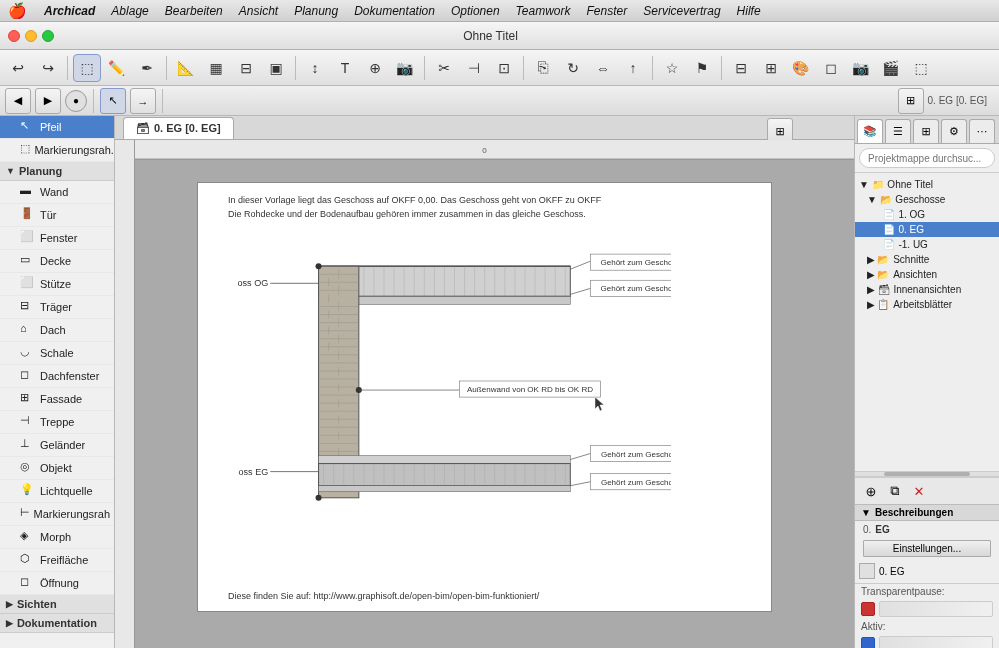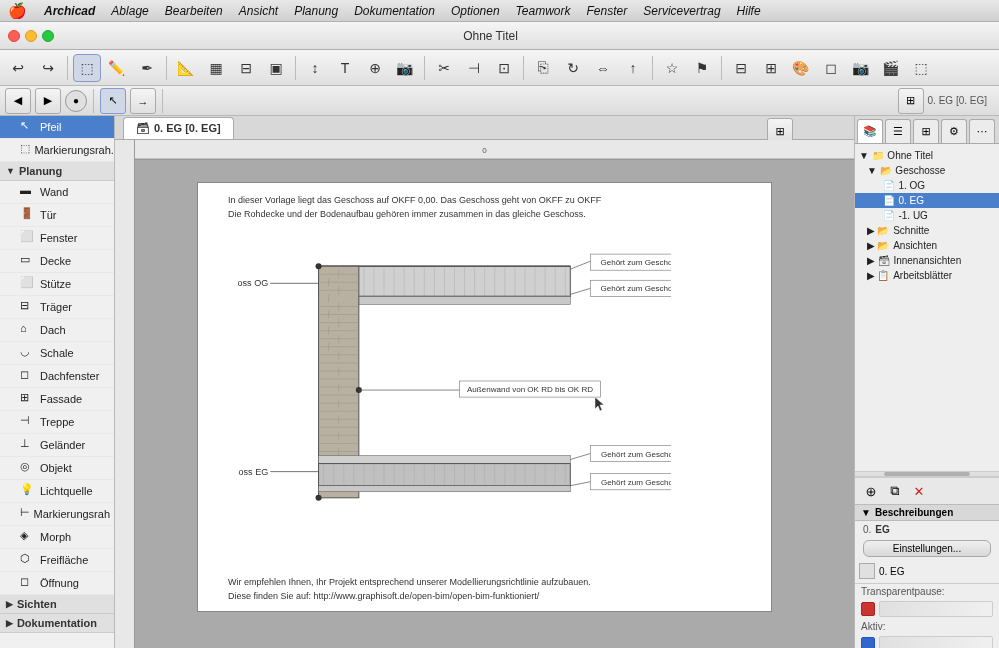--- a/index.html
+++ b/index.html
@@ -105,21 +105,21 @@
       width: 20px; height: 20px; display: flex; align-items: center; justify-content: center;
       font-size: 13px; cursor: pointer; border-radius: 3px;
     }
     .rp-icon-btn.red { color: #cc2222; }
     .rp-desc-row { padding: 3px 8px; font-size: 10px; display: flex; gap: 4px; align-items: center; }
     .desc-label { color: #555; }
     .desc-val { color: #333; font-weight: bold; }
     .rp-settings-btn {
       margin: 2px 8px; padding: 2px 6px; font-size: 10px;
       background: linear-gradient(to bottom, #f0f0f0, #d8d8d8);
-      border: 1px solid #aaa; border-radius: 6px; cursor: pointer; text-align: center;
+      border: 1px solid #aaa; border-radius: 1px; cursor: pointer; text-align: center;
     }
 
     
     .rp-scroll { flex: 1; overflow-y: auto; }
 
     
     .win-controls { display: flex; gap: 5px; align-items: center; padding: 0 8px; }
     .win-dot { width: 12px; height: 12px; border-radius: 50%; }
     .win-close { background: #ff5f57; border: 1px solid #e0443e; }
     .win-min { background: #febc2e; border: 1px solid #d4a029; }
@@ -504,21 +504,20 @@
             <line x1="330" y1="248" x2="350" y2="244" stroke="#555" stroke-width="0.7"></line>
             <rect x="350" y="236" width="115" height="16" fill="white" stroke="#888" stroke-width="0.7"></rect>
             <text x="407" y="247" font-size="8" fill="#333" text-anchor="middle">Gehört zum Geschoss EG</text>
 
             <circle cx="80" cy="30" r="3" fill="#333"></circle>
             <circle cx="80" cy="260" r="3" fill="#333"></circle>
           </svg>
         </div>
 
         <div style="position:absolute;bottom:8px;left:30px;right:30px;font-size:9px;color:#333;line-height:14px;">
-          <div>Wir empfehlen Ihnen, Ihr Projekt entsprechend unserer Modellierungsrichtlinie aufzubauen.</div>
           <div>Diese finden Sie auf: http://www.graphisoft.de/open-bim/open-bim-funktioniert/</div>
         </div>
       </div>
 
       <div style="position:absolute;top:50%;left:65%;width:10px;height:10px;">
         <svg width="12" height="16" viewBox="0 0 12 16">
             <polygon points="0,0 0,12 3,9 5,14 7,13 5,8 9,8" fill="#333" stroke="white" stroke-width="0.5"></polygon>
           </svg>
       </div>
     </div>
@@ -527,20 +526,23 @@
   <div id="right-panel">
 
     <div style="display:flex;height:28px;background:#d8d8d8;border-bottom:1px solid #aaa;align-items:flex-end;padding:0 2px;">
       <div class="rp-tab active">📚</div>
       <div class="rp-tab">☰</div>
       <div class="rp-tab">⊞</div>
       <div class="rp-tab">⚙</div>
       <div class="rp-tab">⋯</div>
     </div>
 
+    <div id="search-bar">
+      <input id="search-input" type="text" placeholder="Projektmappe durchsuc..." style="">
+    </div>
 
     <div class="rp-scroll">
       <div class="tree-section">
 
         <div class="tree-item">
           <span class="ti-icon">▼</span>
           <span class="ti-icon">📁</span>
           <span>Ohne Titel</span>
         </div>
 

